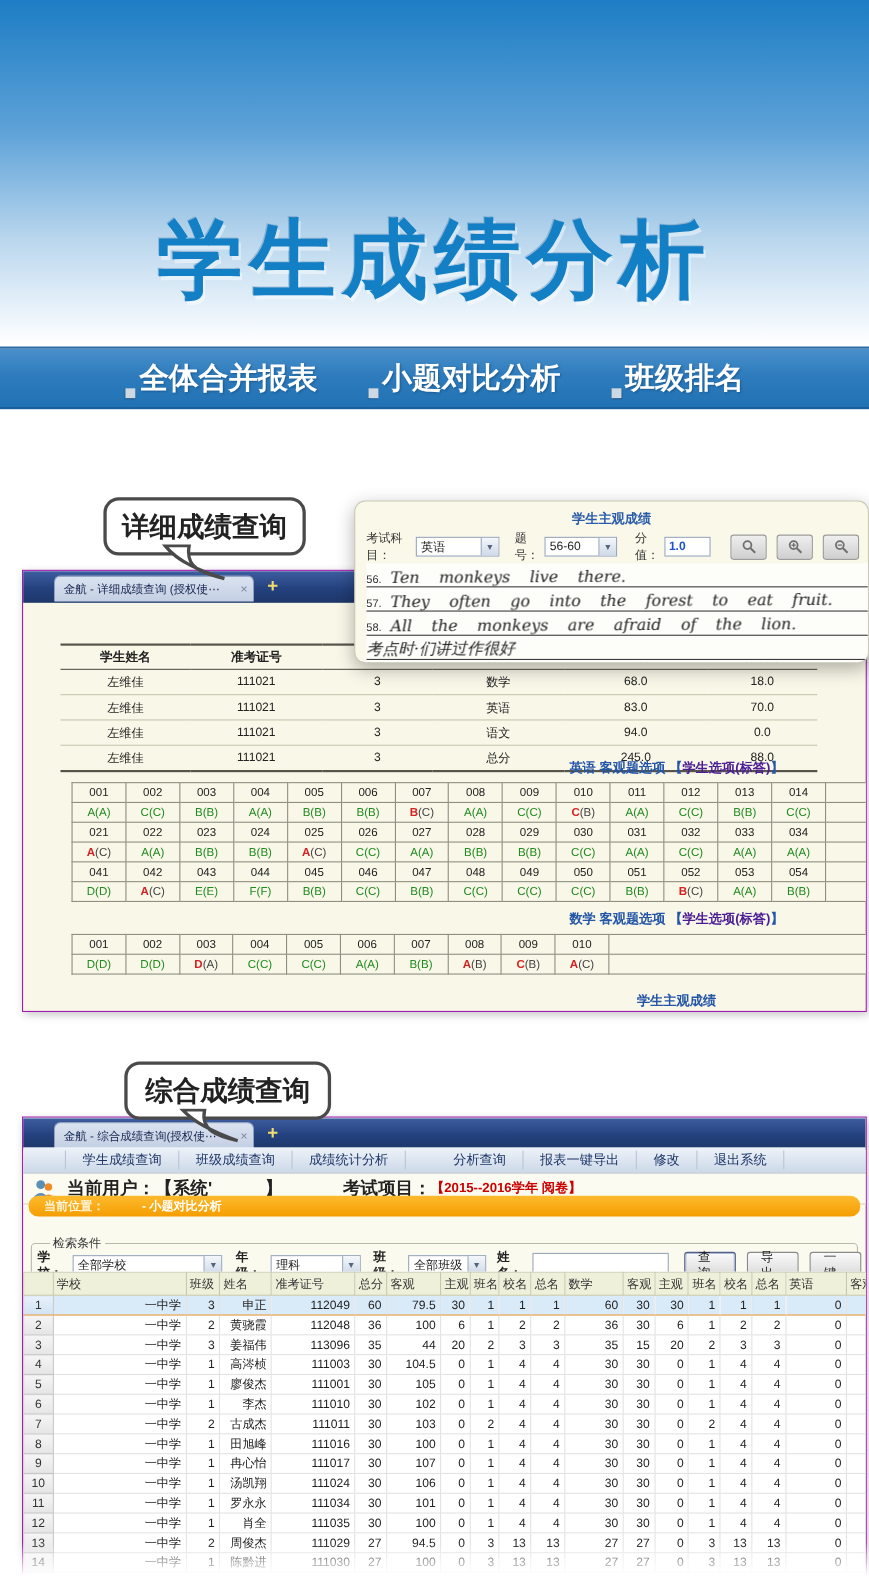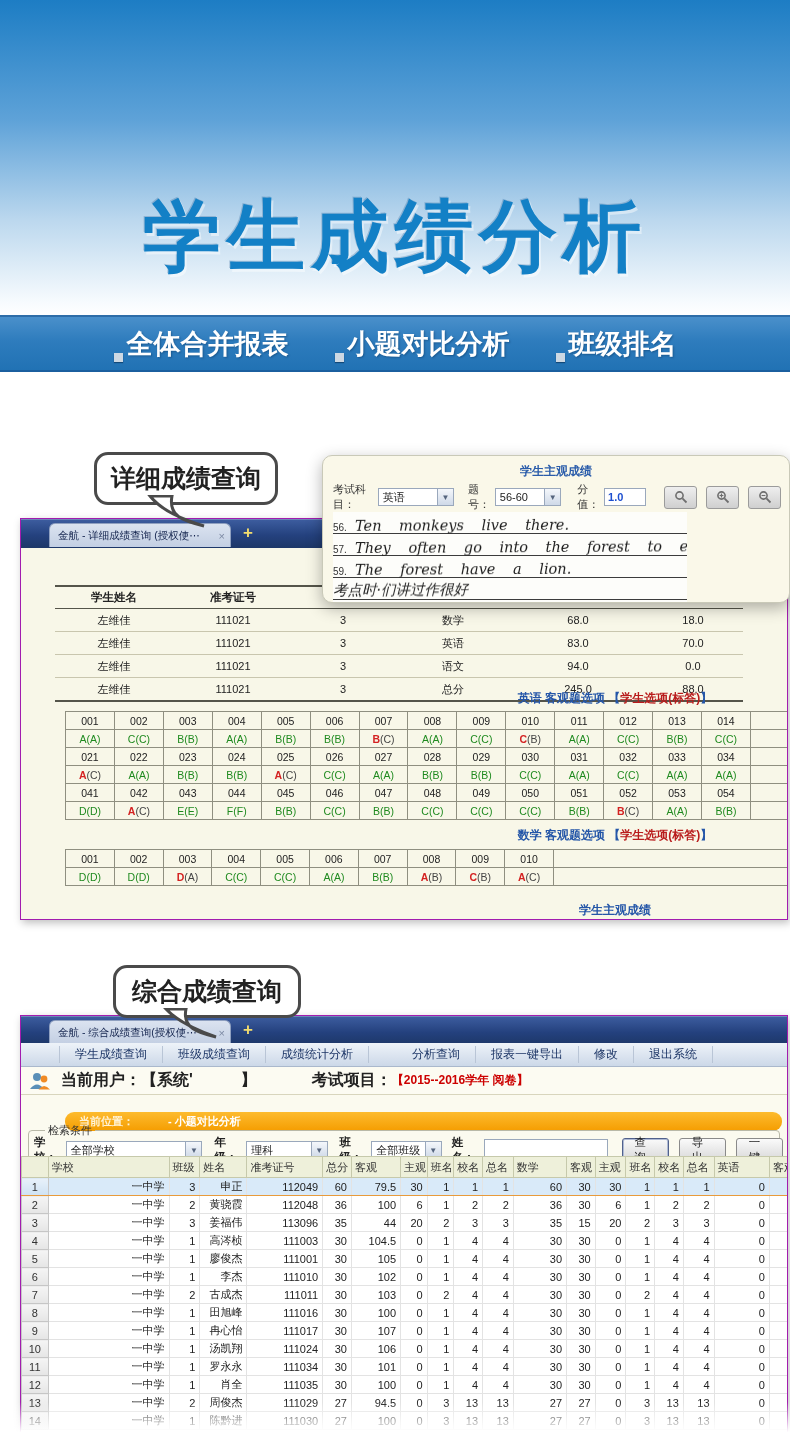--- a/index.html
+++ b/index.html
@@ -43,21 +43,21 @@
 
   
   #w1{left:20px;top:518px;width:766px;height:400px;}
   #score-table{position:absolute;left:34px;top:66px;width:688px;border-collapse:collapse;table-layout:fixed;}
   #score-table th{font-size:11.5px;font-weight:bold;color:#222;height:19px;
        border-top:2px solid #55554a;border-bottom:1px solid #55554a;}
   #score-table td{font-size:11px;color:#222;text-align:center;height:20px;border-bottom:1px solid #c9c6ae;}
   #score-table tr.last td{border-bottom:2px solid #55554a;}
   .sec-label{position:absolute;left:44px;width:1100px;text-align:center;font-size:12px;font-weight:bold;}
   .sec-blue{color:#2456a8;}
-  .sec-red{color:#b91c1c;}
+  .sec-red{color:#4c1d95;}
   .opt-table{position:absolute;left:44px;border-collapse:collapse;table-layout:fixed;background:#f8f7e8;}
   .opt-table td{border:1px solid #8f8f80;font-size:10.5px;text-align:center;height:15px;padding:1px 0;}
   .opt-num{color:#222;}
   .ans-ok{color:#1f8a1f;}
   .ans-bad-pick{color:#d42222;font-weight:bold;}
   .ans-bad-key{color:#444;}
   #w1-footer-label{top:383px;color:#2456a8;}
 
   
   #subj-panel{left:322px;top:455px;width:466px;height:146px;background:#faf8e9;
@@ -68,41 +68,41 @@
   .ctrl-label{font-size:11px;color:#333;}
   .sel{height:18px;background:#fff;border:1px solid #9aa8bc;display:flex;align-items:center;
        font-size:11px;color:#222;position:relative;padding-left:4px;box-sizing:border-box;}
   .sel .arrow{position:absolute;right:0;top:0;bottom:0;width:15px;border-left:1px solid #9aa8bc;
        background:linear-gradient(180deg,#f4f7fb,#cfd9e8);display:flex;align-items:center;justify-content:center;
        font-size:8px;color:#55657e;}
   .score-input{width:34px;height:16px;border:1px solid #9aa8bc;background:#fff;font-size:11px;
        font-weight:bold;color:#1d4fd0;padding:0 3px;font-family:"Liberation Sans",sans-serif;}
   .mag-btn{width:38px;height:21px;margin-left:9px;border:1px solid #9b9b9b;border-radius:3px;
        background:linear-gradient(180deg,#efefef,#cfcfcf);display:flex;align-items:center;justify-content:center;}
-  #hand-area{position:absolute;left:10px;top:56px;width:354px;height:90px;background:#fdfdfa;overflow:hidden;}
+  #hand-area{position:absolute;left:10px;top:56px;width:456px;height:90px;background:#fdfdfa;overflow:hidden;}
   .hand-line{display:flex;align-items:flex-end;height:21px;border-bottom:1.6px solid #3c3c3c;}
   .hand-num{width:22px;font-size:10px;color:#333;flex:none;}
   .hand-text{flex:1;font-family:"DejaVu Serif",serif;font-style:italic;font-size:14.5px;color:#1d1d1d;
        word-spacing:13px;white-space:nowrap;transform:rotate(-.3deg);filter:blur(.2px);}
 
   
   #w2{left:20px;top:1015px;width:766px;height:425px;background:#fbfaef;}
   #w2-menu{position:absolute;left:0;top:27px;right:0;height:24px;
        background:linear-gradient(180deg,#eef3f9 0%,#ccd8e8 100%);border-bottom:1px solid #aab8cc;
        display:flex;align-items:center;padding-left:38px;box-sizing:border-box;}
   .menu-item{font-size:12px;color:#1c3566;padding:0 15px;border-right:1px solid #b9c5d6;white-space:nowrap;}
   .menu-item:first-child{border-left:1px solid #b9c5d6;}
   .menu-item.gap{margin-left:28px;}
   #w2-userbar{position:absolute;left:0;top:51px;right:0;height:27px;background:#fcfbf2;
        border-bottom:1px solid #d8d5bd;display:flex;align-items:center;}
   .ub-label{font-size:16px;font-weight:bold;color:#222;}
   .ub-red{color:#cc0000;font-weight:bold;font-size:12px;}
-  #w2-locbar{position:absolute;left:5px;top:96px;right:5px;height:19px;border-radius:9px;
+  #w2-locbar{position:absolute;left:5px;top:71px;right:5px;height:19px;border-radius:9px;
        background:linear-gradient(180deg,#fdbb2f 0%,#f59d00 100%);display:flex;align-items:center;
-       padding-left:14px;box-sizing:border-box;margin-left:39px;}
+       padding-left:14px;box-sizing:border-box;}
   .loc-label{font-size:11px;font-weight:bold;color:#fff3d6;}
   .loc-value{font-size:11px;font-weight:bold;color:#ffffff;margin-left:34px;}
   #w2-search{position:absolute;left:5px;top:107px;right:5px;height:34px;border:1px solid #b9b9a8;
        border-radius:4px;}
   #w2-search legend{font-size:11px;color:#333;padding:0 3px;margin-left:4px;}
   .search-row{position:absolute;left:8px;top:7px;right:4px;display:flex;align-items:center;}
   .s-label{font-size:11.5px;color:#222;font-weight:bold;}
   .name-input{width:118px;height:18px;border:1px solid #9aa8bc;background:#fff;}
   .btn{height:22px;border:1px solid #8a8a8a;border-radius:3px;margin-left:10px;padding:0 12px;
        background:linear-gradient(180deg,#fafafa,#d8d8d8);font-size:11.5px;color:#222;
@@ -401,22 +401,22 @@
   <div id="hand-area">
       <div class="hand-line">
         <span class="hand-num">56.</span>
         <span class="hand-text">Ten monkeys live there.</span>
       </div>
       <div class="hand-line">
         <span class="hand-num">57.</span>
         <span class="hand-text">They often go into the forest to eat fruit.</span>
       </div>
       <div class="hand-line">
-        <span class="hand-num">59.</span>
-        <span class="hand-text">The forest have a lion.</span>
+        <span class="hand-num">58.</span>
+        <span class="hand-text">All the monkeys are afraid of the lion.</span>
       </div>
       <div class="hand-line">
         <span class="hand-text">考点时·们讲过作很好</span>
       </div>
     </div>
 </div>
 
 <div class="abs bubble" style="left:113px;top:965px;width:182px;height:47px;">
   <span>综合成绩查询</span>
 </div>

